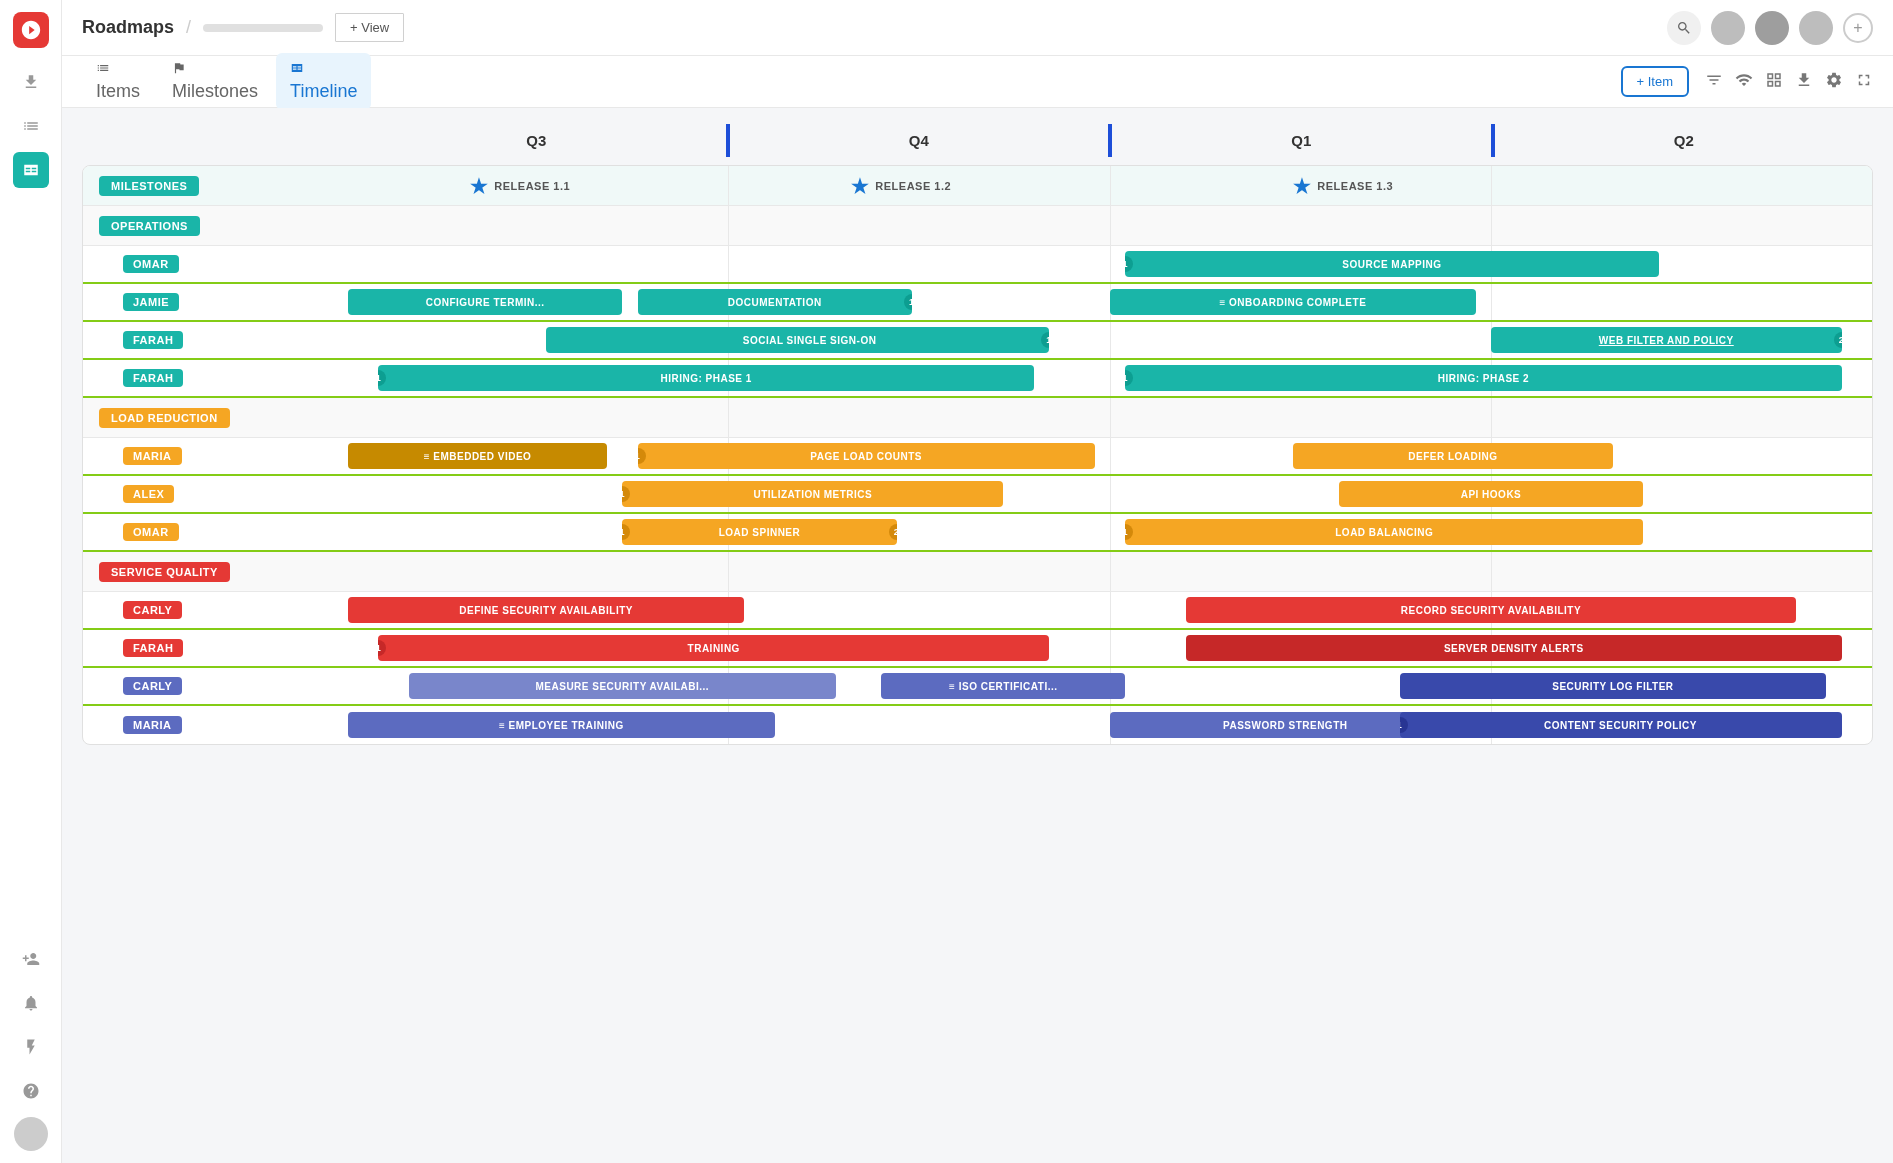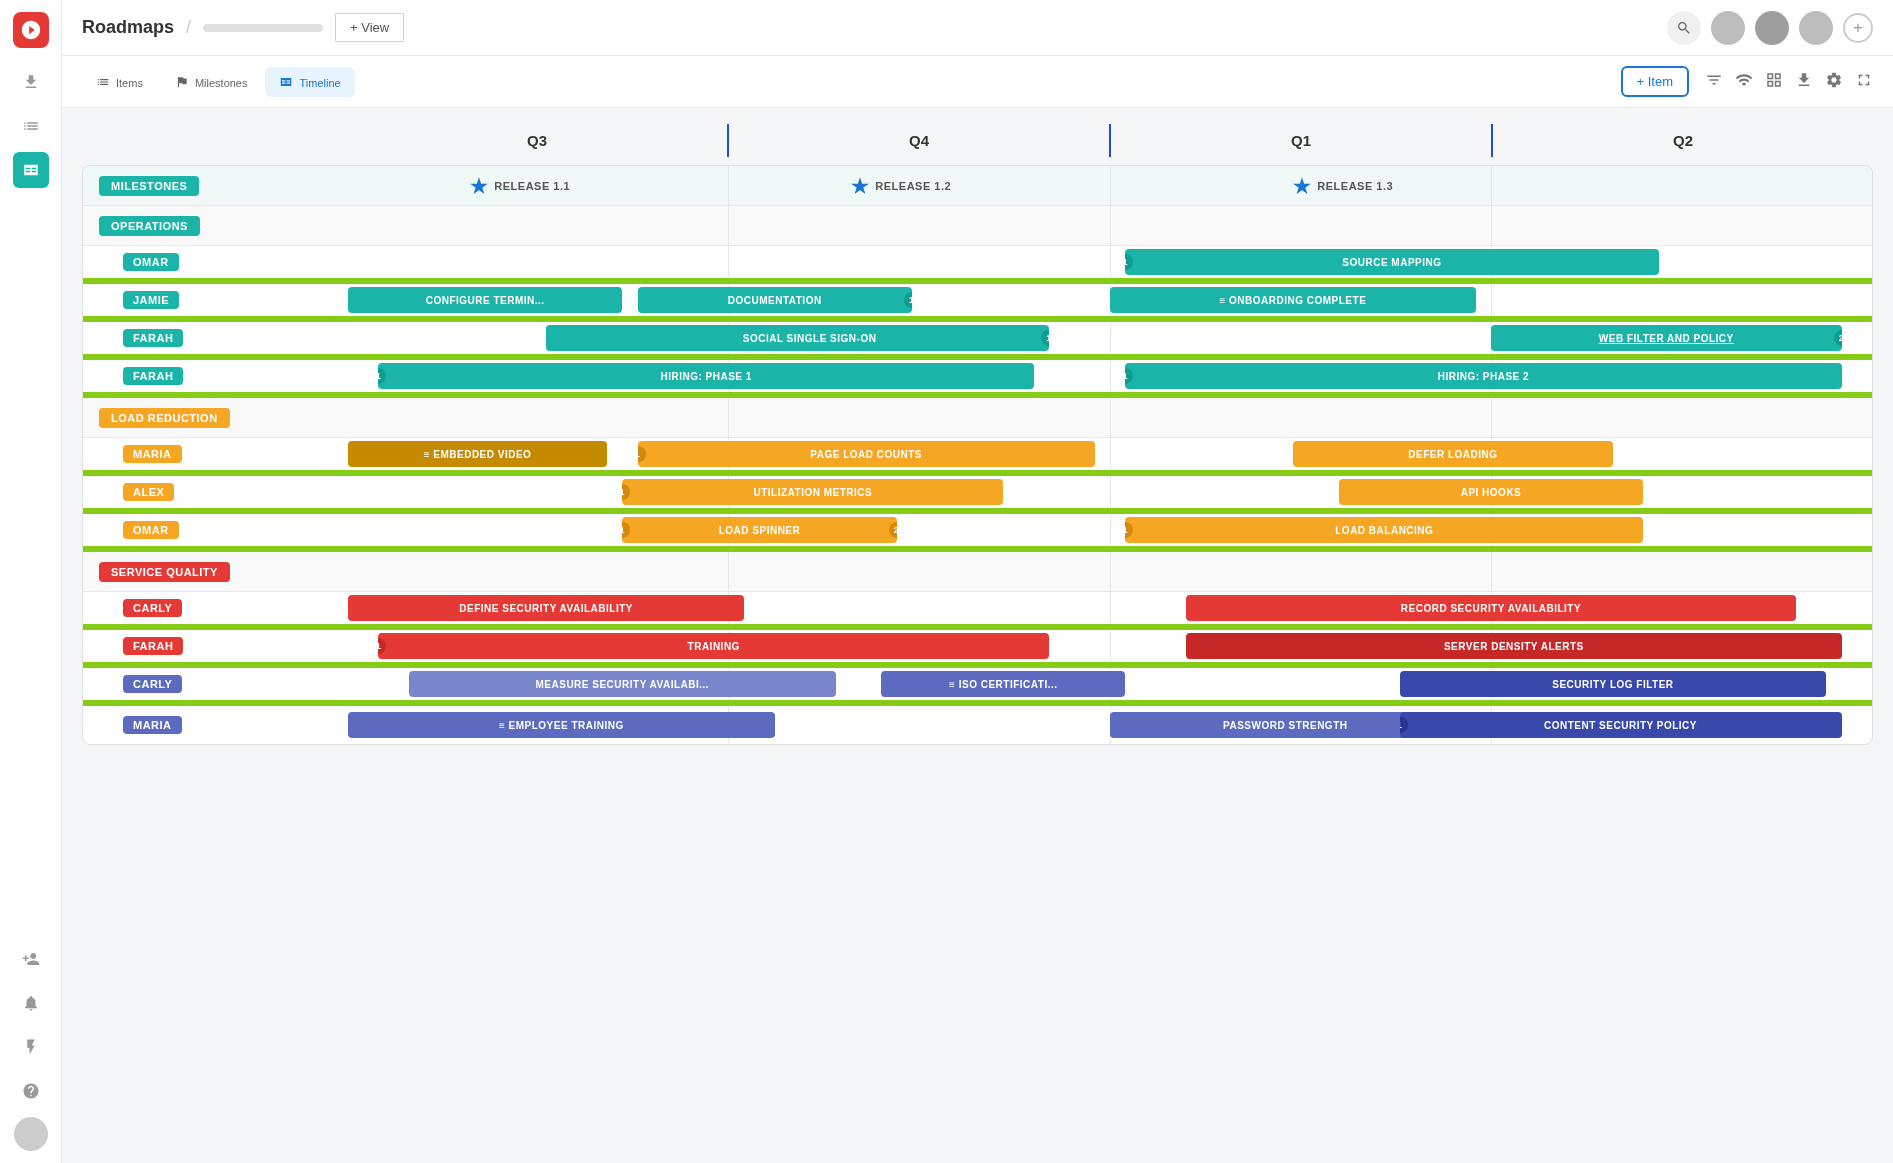--- a/index.html
+++ b/index.html
@@ -82,23 +82,23 @@
       background: #fff;
       border-bottom: 1px solid #e8e8e8;
       padding: 0 20px;
       height: 52px;
       display: flex;
       align-items: center;
       gap: 4px;
       flex-shrink: 0;
     }
     .tab-btn {
-      padding: 8px 14px; border-radius: 6px; font-size: 11px;
+      padding: 8px 14px; border-radius: 6px; font-size: 18px;
       cursor: pointer; color: #666; border: none; background: none;
-      display: flex; align-items: flex-end; gap: 6px;
+      display: flex; align-items: flex-start; gap: 6px; flex-direction: column;
     }
     .tab-btn.active { background: #e8f4fd; color: #1976d2; font-weight: 500; }
     .toolbar-spacer { flex: 1; }
     .add-item-btn {
       background: #fff; border: 2px solid #1976d2; border-radius: 6px;
       padding: 6px 14px; font-size: 13px; cursor: pointer; color: #1976d2;
       font-weight: 500; display: flex; align-items: center; gap: 6px;
     }
     .toolbar-action-icons { display: flex; align-items: center; gap: 12px; margin-left: 12px; }
     .toolbar-action-icon { color: #777; cursor: pointer; font-size: 16px; }
@@ -117,21 +117,21 @@
       display: flex;
       margin-left: 265px;
       margin-bottom: 8px;
     }
     .quarter-col {
       flex: 1;
       text-align: center;
       font-size: 15px;
       font-weight: 600;
       color: #333;
-      border-right: 2px solid #1d4ed8;
+      border-right: 4px solid #1d4ed8;
       padding: 8px 0;
     }
     .quarter-col:last-child { border-right: none; }
 
     
     .timeline-table {
       background: #fff;
       border-radius: 8px;
       border: 1px solid #e0e0e0;
       overflow: hidden;
@@ -157,21 +157,21 @@
       font-size: 11px;
       font-weight: 700;
       color: #fff;
       letter-spacing: 0.5px;
     }
 
     .timeline-row {
       display: flex;
       align-items: center;
       height: 38px;
-      border-bottom: 6px solid #84cc16;
+      border-bottom: 2px solid #84cc16;
       position: relative;
     }
     .timeline-row:last-child { border-bottom: none; }
 
     .person-cell {
       width: 265px;
       flex-shrink: 0;
       padding-left: 40px;
       display: flex;
       align-items: center;

